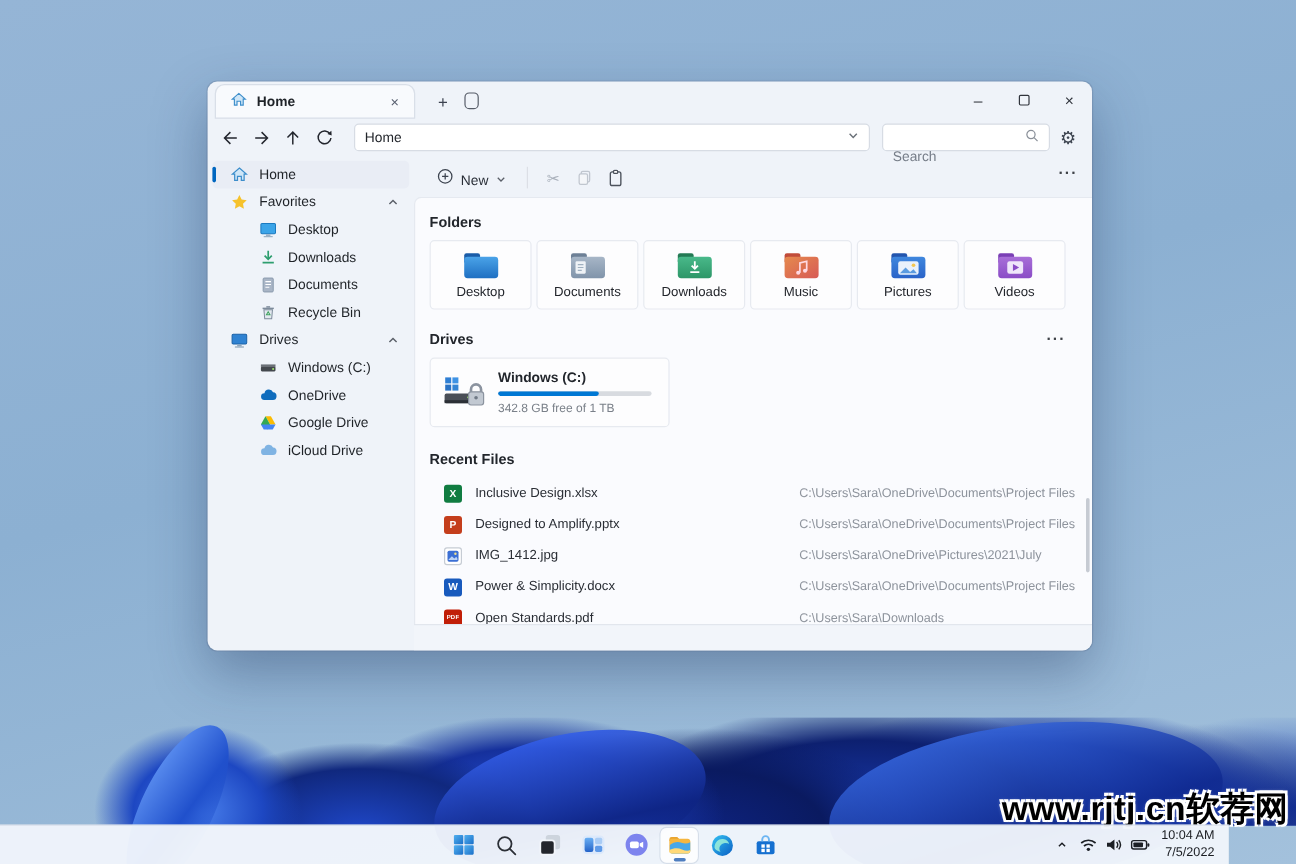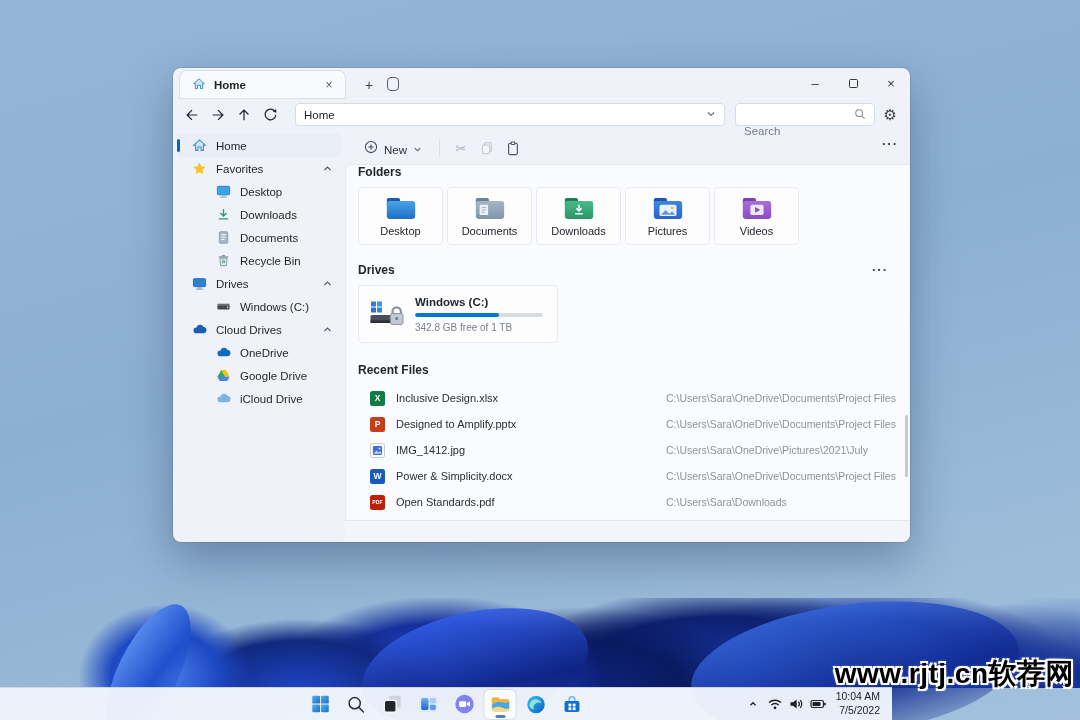--- a/index.html
+++ b/index.html
@@ -70,21 +70,21 @@
   .maincol{flex:1;display:flex;flex-direction:column;min-width:0;}
   .toolbar{height:32px;display:flex;align-items:center;padding:0 10px;flex:none;position:relative;}
   .newbtn{display:flex;align-items:flex-end;gap:6px;padding:4px 9px;border-radius:4px;color:#2a2f38;}
   .tooldiv{width:1px;height:18px;background:#dcdfe6;margin:0 8px;}
   .tico{width:26px;height:24px;display:flex;align-items:center;justify-content:center;font-size:13px;}
   .more-dots{letter-spacing:1px;font-weight:700;color:#3c4046;font-size:13px;line-height:8px;}
   .toolbar .tmore{position:absolute;right:12px;top:8px;}
   .panel{flex:1;background:#fafbfe;border:1px solid #e5e9f0;border-right:none;border-bottom:none;
     border-radius:6px 0 0 0;position:relative;padding:0 0 0 12px;overflow:hidden;}
   .sect-title{font-size:12px;font-weight:600;color:#22262c;}
-  .folders-head{}
+  .folders-head{margin-top:13px;}
   .cards{display:flex;gap:4px;margin-top:8px;width:530px;}
   .fcard{width:85px;height:58px;background:#fdfdfe;border:1px solid #e7eaf0;border-radius:4px;
     display:flex;flex-direction:column;align-items:center;justify-content:center;gap:3px;}
   .fcard .flabel{font-size:11px;color:#23262c;}
   .drives-head{margin-top:18px;width:530px;display:flex;align-items:center;justify-content:space-between;}
   .dcard{margin-top:8px;width:200px;height:58px;background:#fdfdfe;border:1px solid #e7eaf0;border-radius:4px;
     display:flex;align-items:center;padding:0 10px;gap:10px;}
   .dinfo{flex:1;}
   .dname{font-weight:600;font-size:11.5px;color:#22262c;}
   .dbar{margin-top:5px;width:128px;height:4px;background:#d8dbe0;border-radius:2px;overflow:hidden;}
@@ -99,21 +99,21 @@
   .fic{width:15px;height:15px;border-radius:2.5px;color:#fff;font-size:8.5px;font-weight:700;
     display:flex;align-items:center;justify-content:center;flex:none;}
   .fic.xls{background:#107c41;}
   .fic.ppt{background:#c43e1c;}
   .fic.doc{background:#185abd;}
   .fic.pdf{background:#c11e07;font-size:5px;letter-spacing:.2px;}
   .fic.img{background:#fff;border:1px solid #c6ccd4;}
   .scrollthumb{position:absolute;right:2px;top:250px;width:3px;height:62px;background:#c6cbd3;border-radius:2px;}
   .statusbar{height:22px;border-top:1px solid #e2e6ed;background:#f2f5fa;flex:none;}
   
-  .taskbar{position:absolute;left:0;bottom:0;width:892px;height:33px;z-index:7;
+  .taskbar{position:absolute;left:0;bottom:0;width:1024px;height:33px;z-index:7;
     background:rgba(240,245,251,.96);border-top:1px solid rgba(120,140,170,.25);
     display:flex;align-items:center;}
   .tb-center{position:absolute;left:50%;transform:translateX(-50%);display:flex;align-items:center;gap:5px;}
   .tb-btn{width:31px;height:29px;display:flex;align-items:center;justify-content:center;border-radius:5px;position:relative;}
   .tb-btn.active{background:rgba(255,255,255,.8);box-shadow:0 0 0 1px rgba(90,110,140,.15);}
   .tb-btn.active::after{content:"";position:absolute;bottom:1px;left:50%;transform:translateX(-50%);
     width:10px;height:3px;border-radius:2px;background:#4e7ec0;}
   .tb-tray{position:absolute;right:4px;display:flex;align-items:center;gap:4px;}
   .tray-ico{width:18px;height:22px;display:flex;align-items:center;justify-content:center;}
   .clock{text-align:right;font-size:10.5px;line-height:1.3;color:#1b1e23;padding:0 8px 0 4px;}
@@ -275,31 +275,20 @@
         </div>
         <div class="side-item child">
           <span class="sicon">
               <svg width="15" height="15" viewBox="0 0 16 16">
                 <rect x="1.5" y="5" width="13" height="2.2" fill="#6b7077"></rect>
                 <rect x="1.5" y="7" width="13" height="4.2" rx="1" fill="#44484e"></rect>
                 <circle cx="12.4" cy="9" r=".9" fill="#9fe870"></circle>
               </svg>
             </span>
           <span class="slabel">Windows (C:)</span>
-        </div>
-        <div class="side-item">
-          <span class="sicon">
-              <svg width="15" height="15" viewBox="0 0 16 16">
-                <path d="M4.6 12a3 3 0 0 1 .1-6 4 4 0 0 1 7.6-.7 2.9 2.9 0 0 1-.5 6.7z" fill="#1d5db5"></path>
-              </svg>
-            </span>
-          <span class="slabel">Cloud Drives</span>
-          <span class="chev"><svg width="11" height="11" viewBox="0 0 11 11">
-                <polyline points="2.5,7 5.5,4 8.5,7" fill="none" stroke="#5a5f68" stroke-width="1.2"></polyline>
-              </svg></span>
         </div>
         <div class="side-item child">
           <span class="sicon">
               <svg width="15" height="15" viewBox="0 0 16 16">
                 <path d="M4.6 12a3 3 0 0 1 .1-6 4 4 0 0 1 7.6-.7 2.9 2.9 0 0 1-.5 6.7z" fill="#0f6cbd"></path>
               </svg>
             </span>
           <span class="slabel">OneDrive</span>
         </div>
         <div class="side-item child">
@@ -395,20 +384,36 @@
                       <stop offset="1" stop-color="#2d9668"></stop>
                     </linearGradient>
                   </defs>
                   <rect x="3" y="3" width="14" height="9" rx="2" fill="#237a54"></rect>
                   <rect x="3" y="6" width="30" height="19" rx="3" fill="url(#gf3)"></rect>
                   <path d="M18 10v6" stroke="#fff" stroke-width="1.6" fill="none"></path>
                   <path d="M15.2 13.8 18 16.6l2.8-2.8" stroke="#fff" stroke-width="1.6" fill="none"></path>
                   <path d="M14 19.5h8" stroke="#fff" stroke-width="1.6"></path>
                 </svg>
               <span class="flabel">Downloads</span>
+            </div>
+            <div class="fcard">
+              <svg width="34" height="27" viewBox="0 0 36 28">
+                  <defs>
+                    <linearGradient id="gf4" x1="0" y1="0" x2="1" y2="1">
+                      <stop offset="0" stop-color="#e58a4e"></stop>
+                      <stop offset="1" stop-color="#d75a55"></stop>
+                    </linearGradient>
+                  </defs>
+                  <rect x="3" y="3" width="14" height="9" rx="2" fill="#c14c3a"></rect>
+                  <rect x="3" y="6" width="30" height="19" rx="3" fill="url(#gf4)"></rect>
+                  <path d="M16.5 20.2V11.5l6-1.5v8.4" stroke="#ffd9e2" stroke-width="1.5" fill="none"></path>
+                  <circle cx="15" cy="20.2" r="1.8" fill="#ffd9e2"></circle>
+                  <circle cx="21" cy="18.4" r="1.8" fill="#ffd9e2"></circle>
+                </svg>
+              <span class="flabel">Music</span>
             </div>
             <div class="fcard">
               <svg width="34" height="27" viewBox="0 0 36 28">
                   <defs>
                     <linearGradient id="gf5" x1="0" y1="0" x2="0" y2="1">
                       <stop offset="0" stop-color="#3f87de"></stop>
                       <stop offset="1" stop-color="#2a63c8"></stop>
                     </linearGradient>
                   </defs>
                   <rect x="3" y="3" width="14" height="9" rx="2" fill="#2355ae"></rect>

